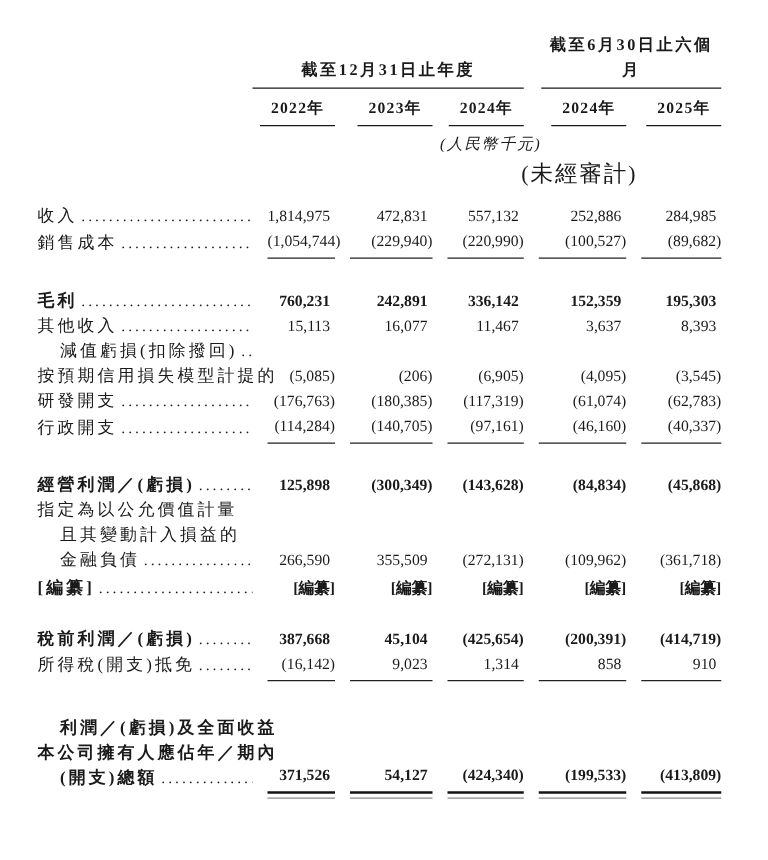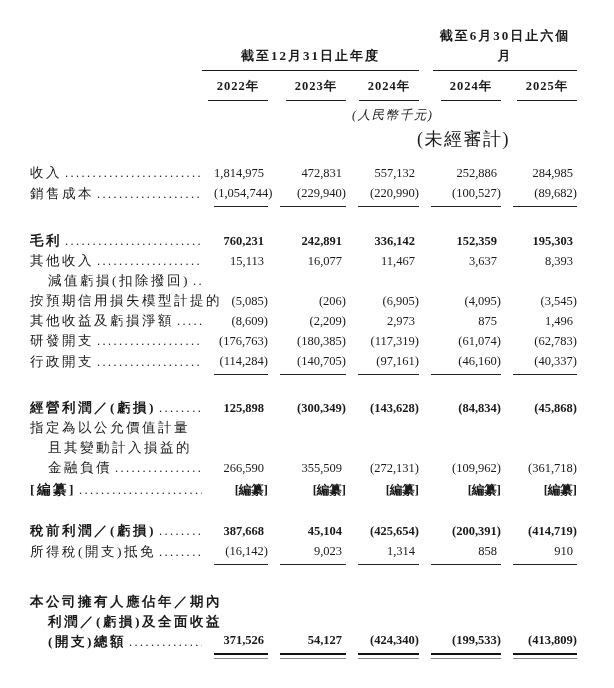--- a/index.html
+++ b/index.html
@@ -172,33 +172,20 @@
         </div>
         <div class="num">(5,085)</div>
         <div class="num">(206)</div>
         <div class="num">(6,905)</div>
         <div class="num">(4,095)</div>
         <div class="num">(3,545)</div>
       </div>
       <div class="row">
         <div class="lbl">
           <div class="lline last" style="padding-left: 0px;">
-            <span class="ltext">其他收益及虧損淨額</span>
-            <span class="dots"></span>
-          </div>
-        </div>
-        <div class="num">(8,609)</div>
-        <div class="num">(2,209)</div>
-        <div class="num pad">2,973</div>
-        <div class="num pad">875</div>
-        <div class="num pad">1,496</div>
-      </div>
-      <div class="row">
-        <div class="lbl">
-          <div class="lline last" style="padding-left: 0px;">
             <span class="ltext">研發開支</span>
             <span class="dots"></span>
           </div>
         </div>
         <div class="num">(176,763)</div>
         <div class="num">(180,385)</div>
         <div class="num">(117,319)</div>
         <div class="num">(61,074)</div>
         <div class="num">(62,783)</div>
       </div>
@@ -277,22 +264,22 @@
           </div>
         </div>
         <div class="num">(16,142)</div>
         <div class="num pad">9,023</div>
         <div class="num pad">1,314</div>
         <div class="num pad">858</div>
         <div class="num pad">910</div>
       </div>
       <div class="row bold rule-double" style="margin-top: 27px;">
         <div class="lbl">
+          <div class="lline" style="padding-left: 18px;"><span class="ltext">利潤／(虧損)及全面收益</span></div>
           <div class="lline" style="padding-left: 0px;"><span class="ltext">本公司擁有人應佔年／期內</span></div>
-          <div class="lline" style="padding-left: 18px;"><span class="ltext">利潤／(虧損)及全面收益</span></div>
           <div class="lline last" style="padding-left: 18px;">
             <span class="ltext">(開支)總額</span>
             <span class="dots"></span>
           </div>
         </div>
         <div class="num pad">371,526</div>
         <div class="num pad">54,127</div>
         <div class="num">(424,340)</div>
         <div class="num">(199,533)</div>
         <div class="num">(413,809)</div>

